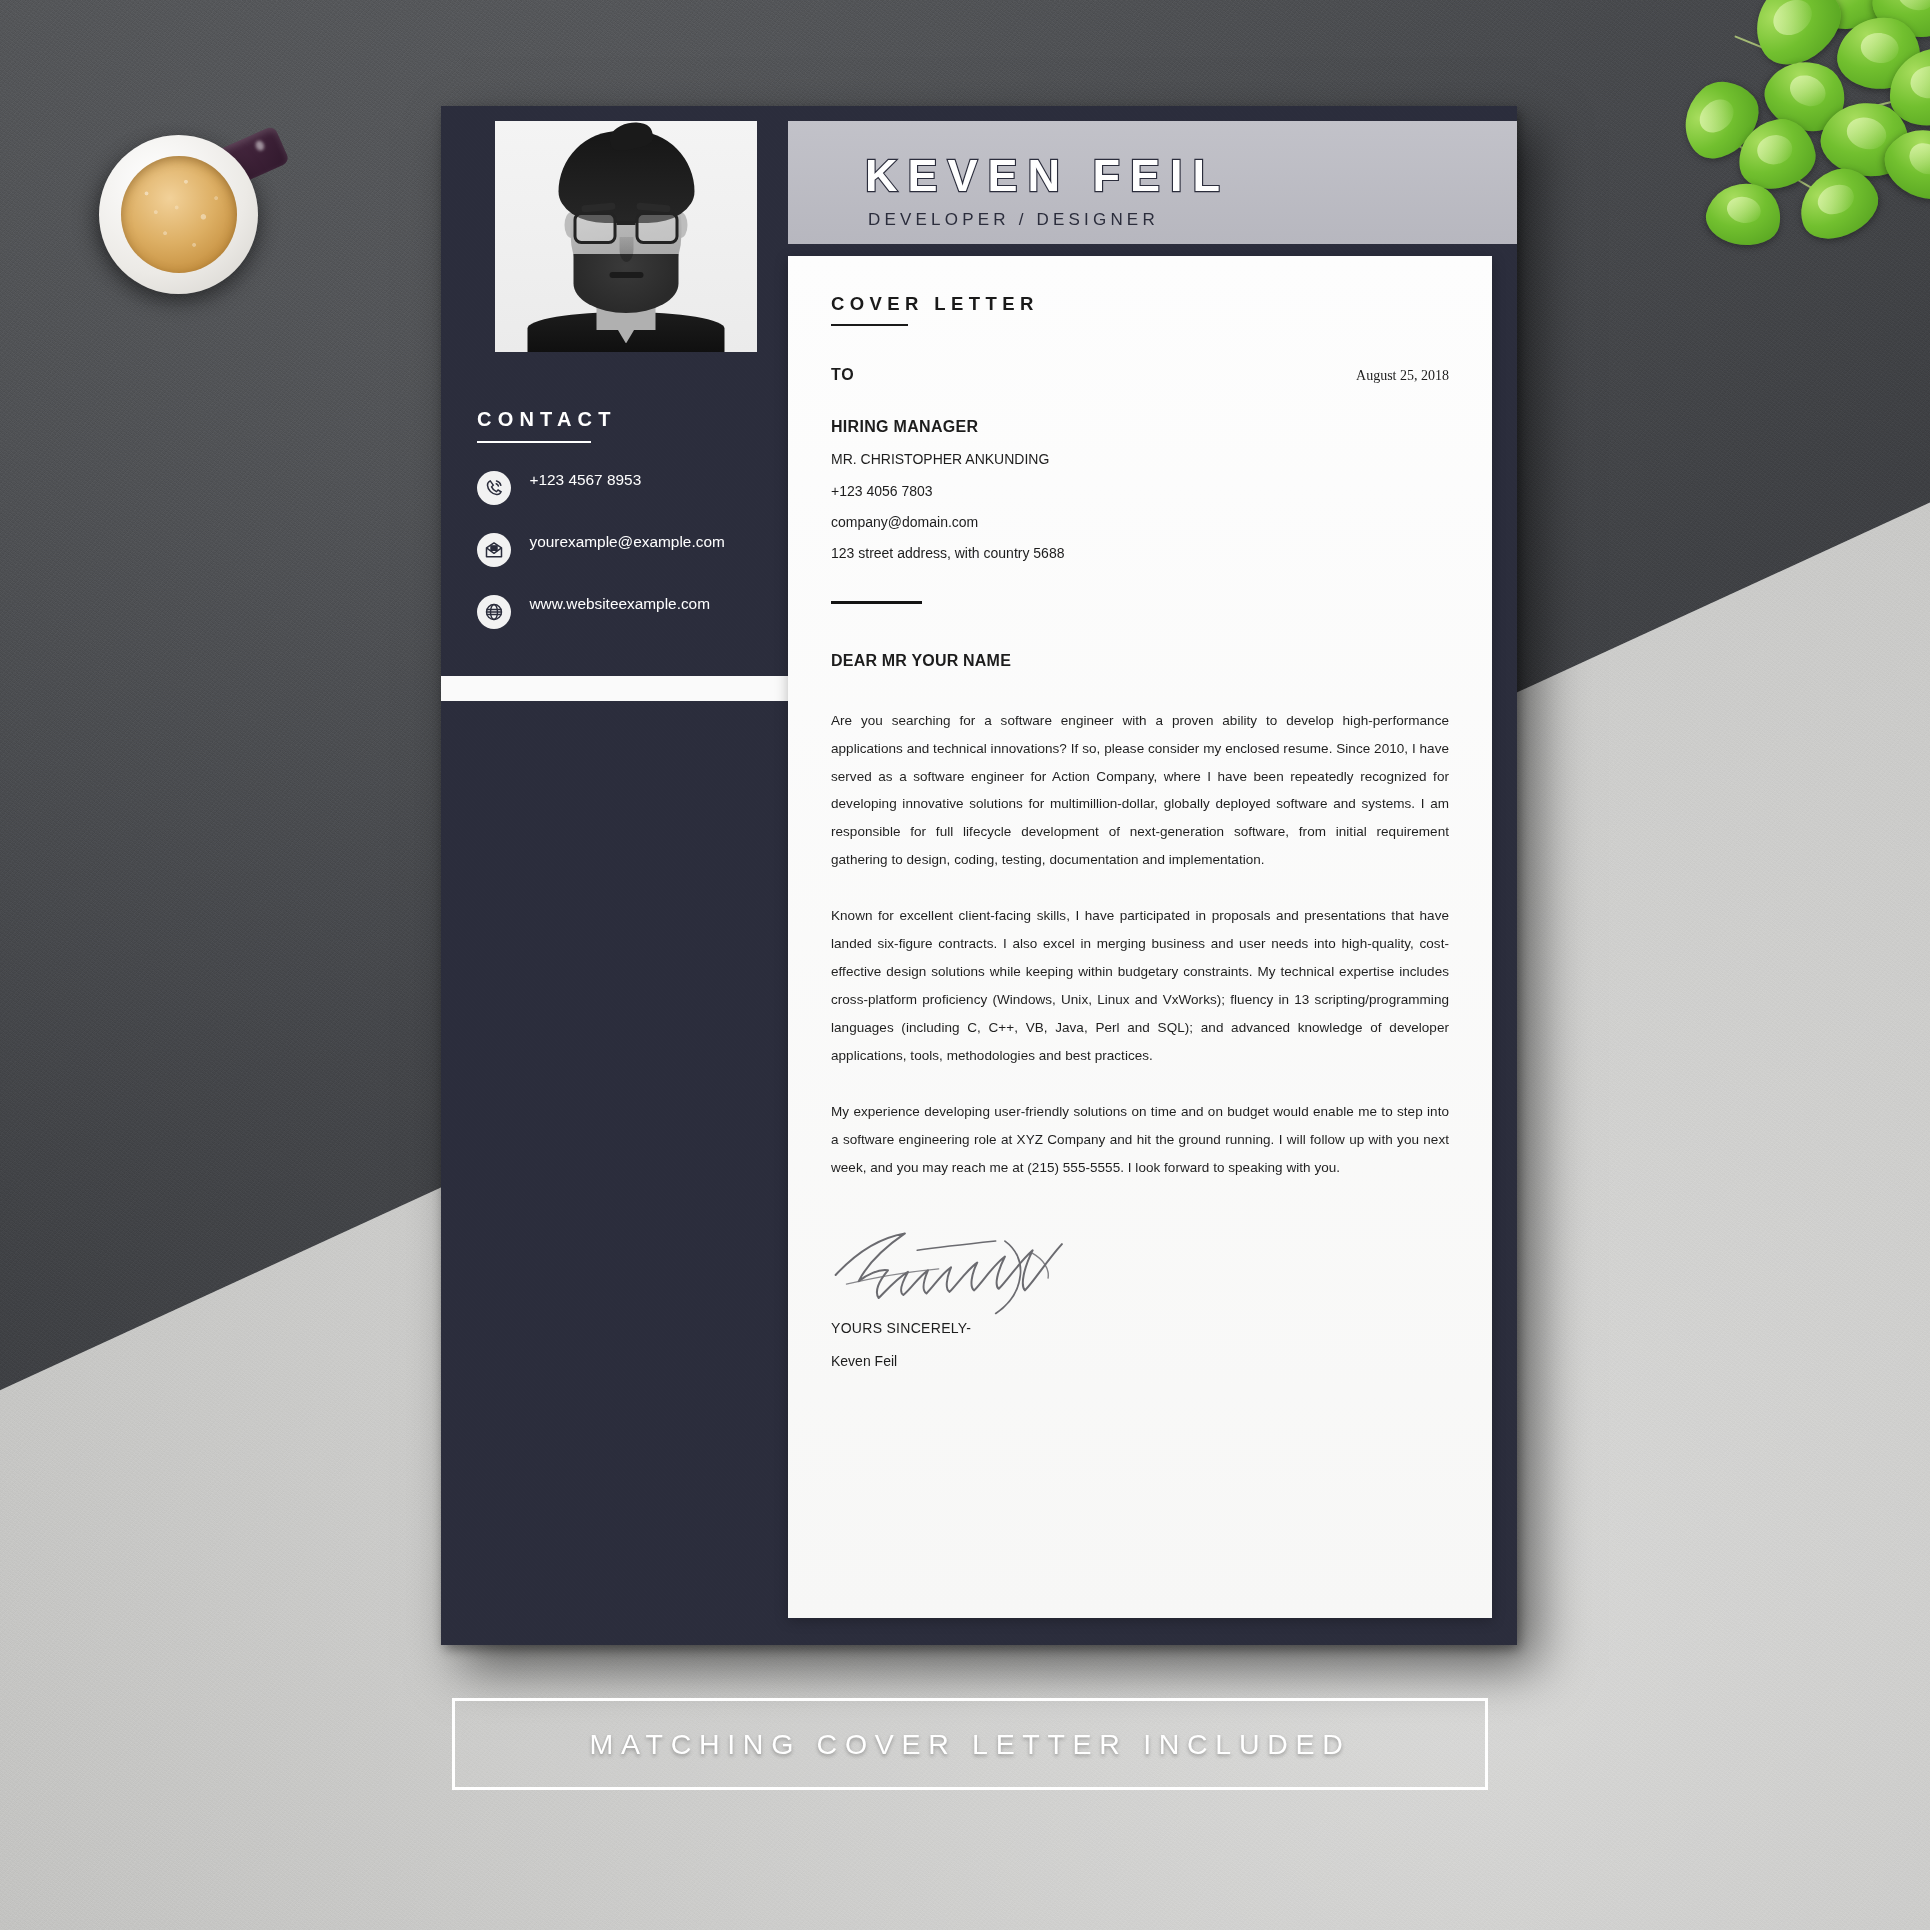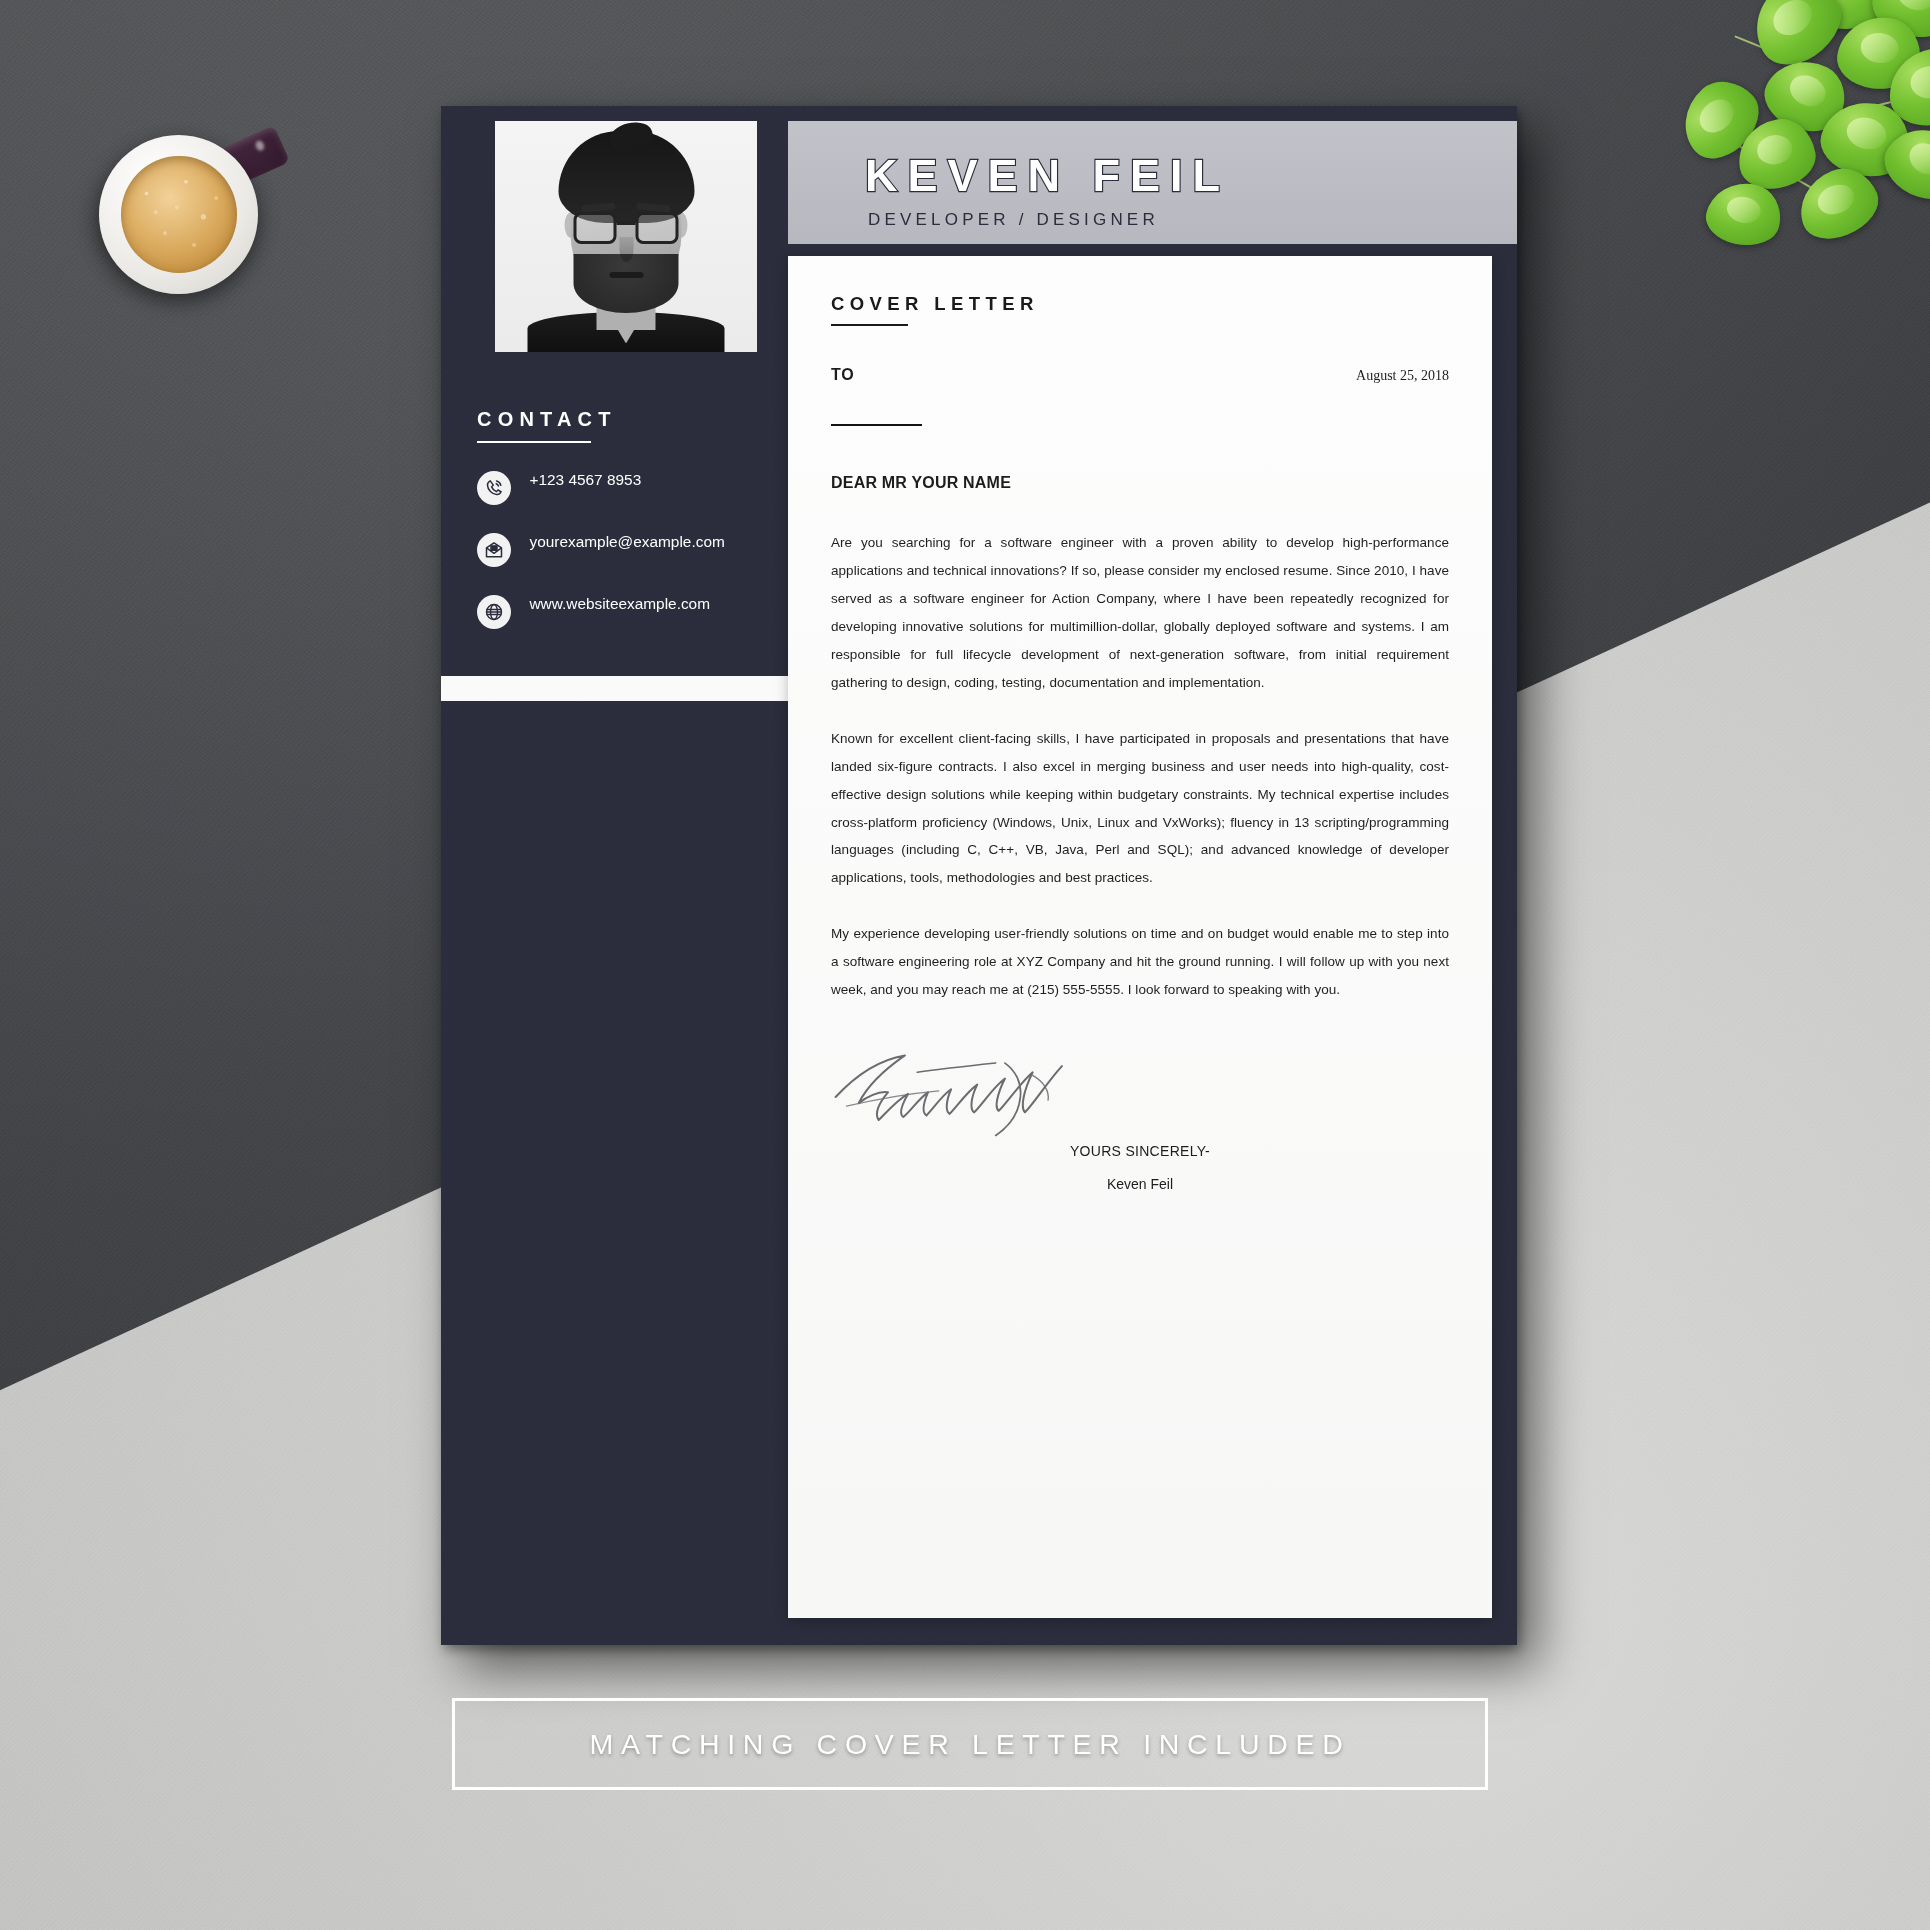--- a/index.html
+++ b/index.html
@@ -189,21 +189,21 @@
   #mid-rule { margin-top:40px; width:91px; height:2.3px; background:#141414; }
 
   #salutation { margin-top:48px; font-size:16px; font-weight:700; letter-spacing:0.2px; }
 
   .para {
     margin-top:28px; font-size:13.5px; line-height:2.07; text-align:justify;
     color:#1f1f1f; letter-spacing:0.04px;
   }
   .para.first { margin-top:37px; }
 
-  #sign-wrap { margin-top:45px;text-align:center; }
+  #sign-wrap { margin-top:45px; }
   #signature { width:254px; height:89px; display:block; }
   #sign-off { margin-top:4.6px; font-size:14px; letter-spacing:0.3px; }
   #sign-name { margin-top:17px; font-size:14px; }
 
   
   #banner {
     position:absolute; left:452px; top:1698px; width:1036px; height:92px;
     border:3.9px solid #ffffff;
     display:flex; align-items:center; justify-content:center;
     background: rgba(255,255,255,0.04);
@@ -321,20 +321,27 @@
 
   <div id="letter">
     <div id="letter-title">COVER LETTER</div>
     <div id="letter-rule"></div>
 
     <div class="to-row">
       <span id="to-label">TO</span>
       <span id="letter-date">August 25, 2018</span>
     </div>
 
+    <div id="recipient">
+      <div id="recip-name">HIRING MANAGER</div>
+      <div class="recip-line">MR. CHRISTOPHER ANKUNDING</div>
+      <div class="recip-line">+123 4056 7803</div>
+      <div class="recip-line">company@domain.com</div>
+      <div class="recip-line">123 street address, with country 5688</div>
+    </div>
 
     <div id="mid-rule"></div>
 
     <div id="salutation">DEAR MR YOUR NAME</div>
 
     <p class="para first">Are you searching for a software engineer with a proven ability to develop high-performance applications and technical innovations? If so, please consider my enclosed resume. Since 2010, I have served as a software engineer for Action Company, where I have been repeatedly recognized for developing innovative solutions for multimillion-dollar, globally deployed software and systems. I am responsible for full lifecycle development of next-generation software, from initial requirement gathering to design, coding, testing, documentation and implementation.</p>
     <p class="para">Known for excellent client-facing skills, I have participated in proposals and presentations that have landed six-figure contracts. I also excel in merging business and user needs into high-quality, cost-effective design solutions while keeping within budgetary constraints. My technical expertise includes cross-platform proficiency (Windows, Unix, Linux and VxWorks); fluency in 13 scripting/programming languages (including C, C++, VB, Java, Perl and SQL); and advanced knowledge of developer applications, tools, methodologies and best practices.</p>
     <p class="para">My experience developing user-friendly solutions on time and on budget would enable me to step into a software engineering role at XYZ Company and hit the ground running. I will follow up with you next week, and you may reach me at (215) 555-5555. I look forward to speaking with you.</p>
 
     <div id="sign-wrap">

